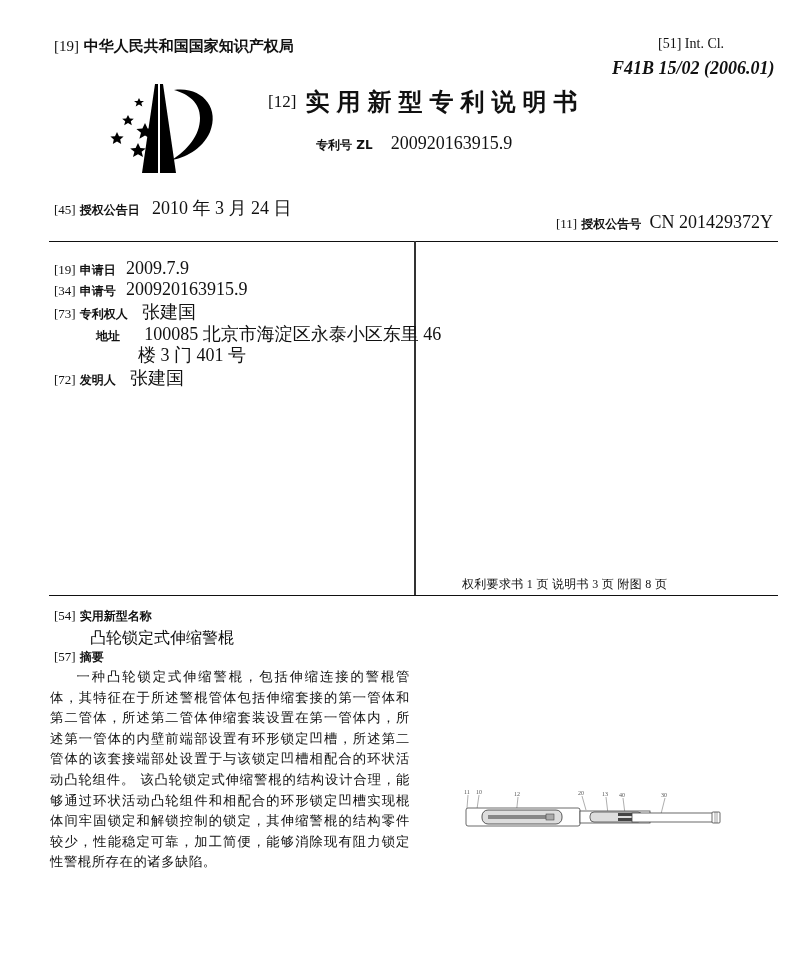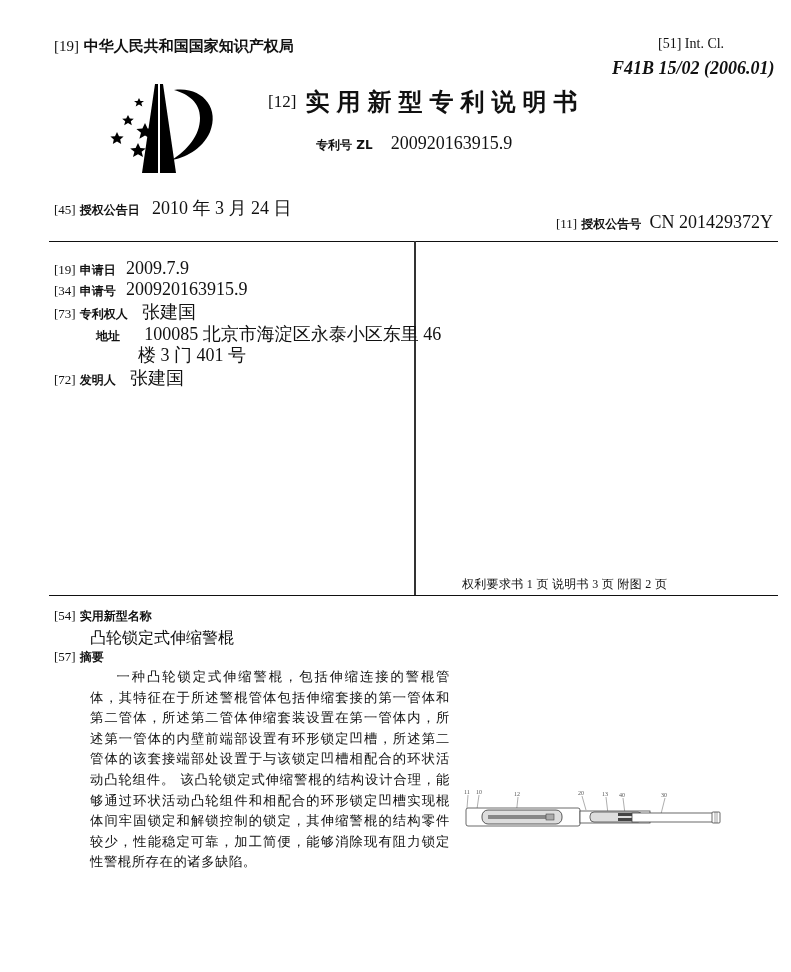--- a/index.html
+++ b/index.html
@@ -35,21 +35,21 @@
     .vrule { position: absolute; width: 2px; background: #333; }
 
     .biblio { left: 54px; font-size: 13px; }
     .biblio .val { margin-left: 6px; }
 
     #pages { left: 462px; top: 576px; font-size: 12px; font-family: "Liberation Serif", serif; letter-spacing: 0.3px; }
 
     #abstract-text {
       position: absolute; left: 50px; top: 667px; width: 360px;
       font-family: "DejaVu Serif", serif; font-size: 13.3px; line-height: 20.6px;
-      text-align: justify; text-indent: 2em; letter-spacing: 0.6px; margin-left: 40px;
+      text-align: justify; text-indent: 2em; letter-spacing: 0.6px;
     }
 
     #drawing { left: 462px; top: 786px; width: 262px; height: 50px; }
   </style>
 </head>
 <body>
 
 <div id="office" class="abs">
   <span class="bracket">[19]</span>
   <span class="name">中华人民共和国国家知识产权局</span>
@@ -123,21 +123,21 @@
 </div>
 <div class="abs" style="left:138px; top:343px;">
   <span class="val">楼 3 门 401 号</span>
 </div>
 <div class="abs biblio" style="top:366px">
   <span class="bracket">[72]</span>
   <span class="lbl">发明人</span>
   <span class="val" style="margin-left:10px">张建国</span>
 </div>
 
-<div id="pages" class="abs">权利要求书 1 页  说明书 3 页  附图 2 页</div>
+<div id="pages" class="abs">权利要求书 1 页  说明书 3 页  附图 8 页</div>
 
 <div class="abs" style="left:54px; top:608px; font-size:13px;">
   <span class="bracket">[54]</span>
   <span class="lbl">实用新型名称</span>
 </div>
 <div class="abs" style="left:90px; top:628px; font-size:16px;">凸轮锁定式伸缩警棍</div>
 <div class="abs" style="left:54px; top:649px; font-size:13px;">
   <span class="bracket">[57]</span>
   <span class="lbl">摘要</span>
 </div>

